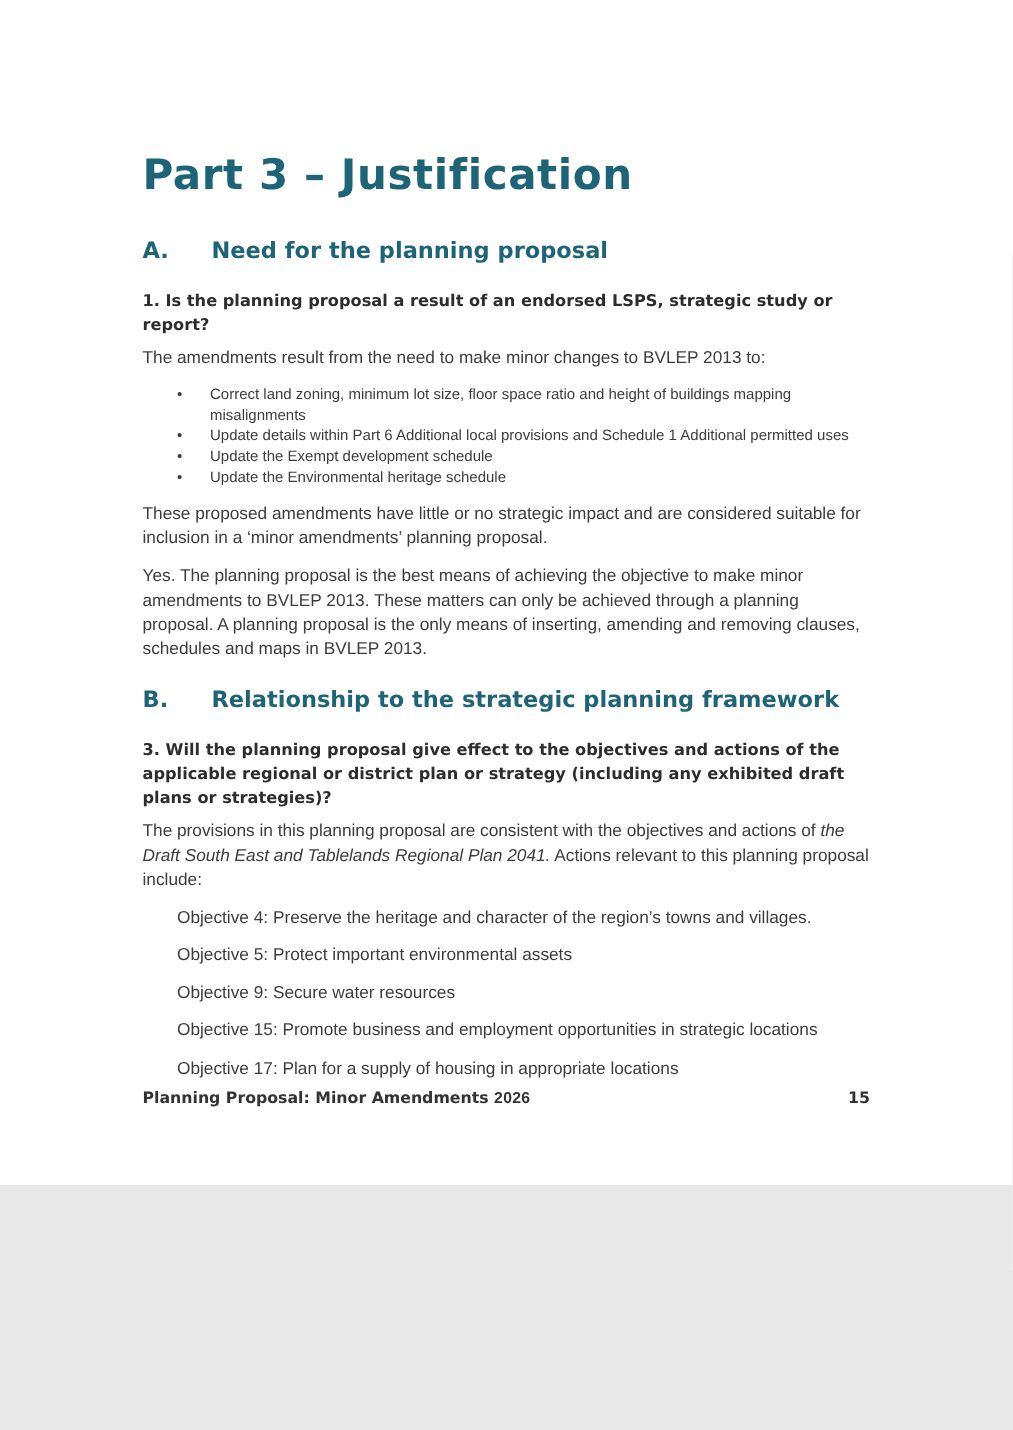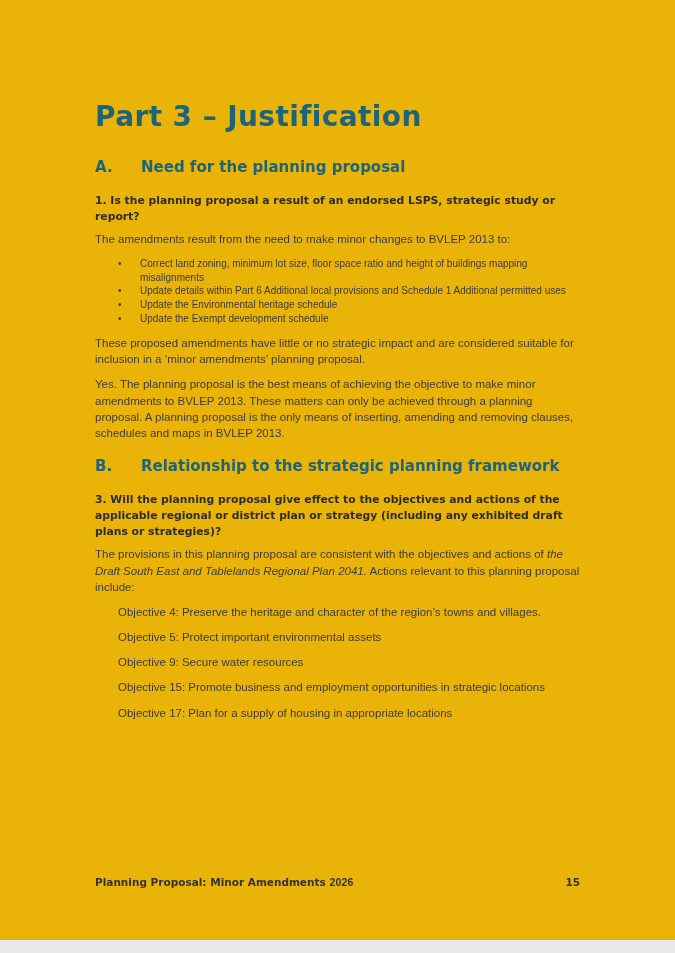--- a/index.html
+++ b/index.html
@@ -3,22 +3,22 @@
 <meta charset="utf-8">
 <style>
   * { margin: 0; padding: 0; box-sizing: border-box; }
   html, body { background: #e8e8e8; }
   body {
     width: 675px; height: 953px;
     font-family: "Liberation Sans", sans-serif;
   }
   .page {
     position: relative;
-    width: 675px; height: 940px;
-    background: #eab308;
+    width: 675px; height: 790px;
+    background: #ffffff;
     color: #3c3c3c;
     padding: 100px 95px 0 95px;
     overflow: hidden;
   }
   .doc-title {
     font-family: "DejaVu Sans", sans-serif;
     font-weight: 700;
     font-size: 28px;
     letter-spacing: 0.4px;
     color: #1d6478;
@@ -102,22 +102,22 @@
     <span class="sec-text">Need for the planning proposal</span>
   </div>
 
   <p class="question">1. Is the planning proposal a result of an endorsed LSPS, strategic study or report?</p>
 
   <p class="body-para">The amendments result from the need to make minor changes to BVLEP 2013 to:</p>
 
   <ul class="bullets">
     <li>Correct land zoning, minimum lot size, floor space ratio and height of buildings mapping misalignments</li>
     <li>Update details within Part 6 Additional local provisions and Schedule 1 Additional permitted uses</li>
+    <li>Update the Exempt development schedule</li>
     <li>Update the Environmental heritage schedule</li>
-    <li>Update the Exempt development schedule</li>
   </ul>
 
   <p class="body-para">These proposed amendments have little or no strategic impact and are considered suitable for inclusion in a ‘minor amendments’ planning proposal.</p>
 
 
   <div class="q2-block">
     <p class="body-para">Yes. The planning proposal is the best means of achieving the objective to make minor amendments to BVLEP 2013. These matters can only be achieved through a planning proposal.  A planning proposal is the only means of inserting, amending and removing clauses, schedules and maps in BVLEP 2013.</p>
   </div>
 
   <div class="section-heading second">

